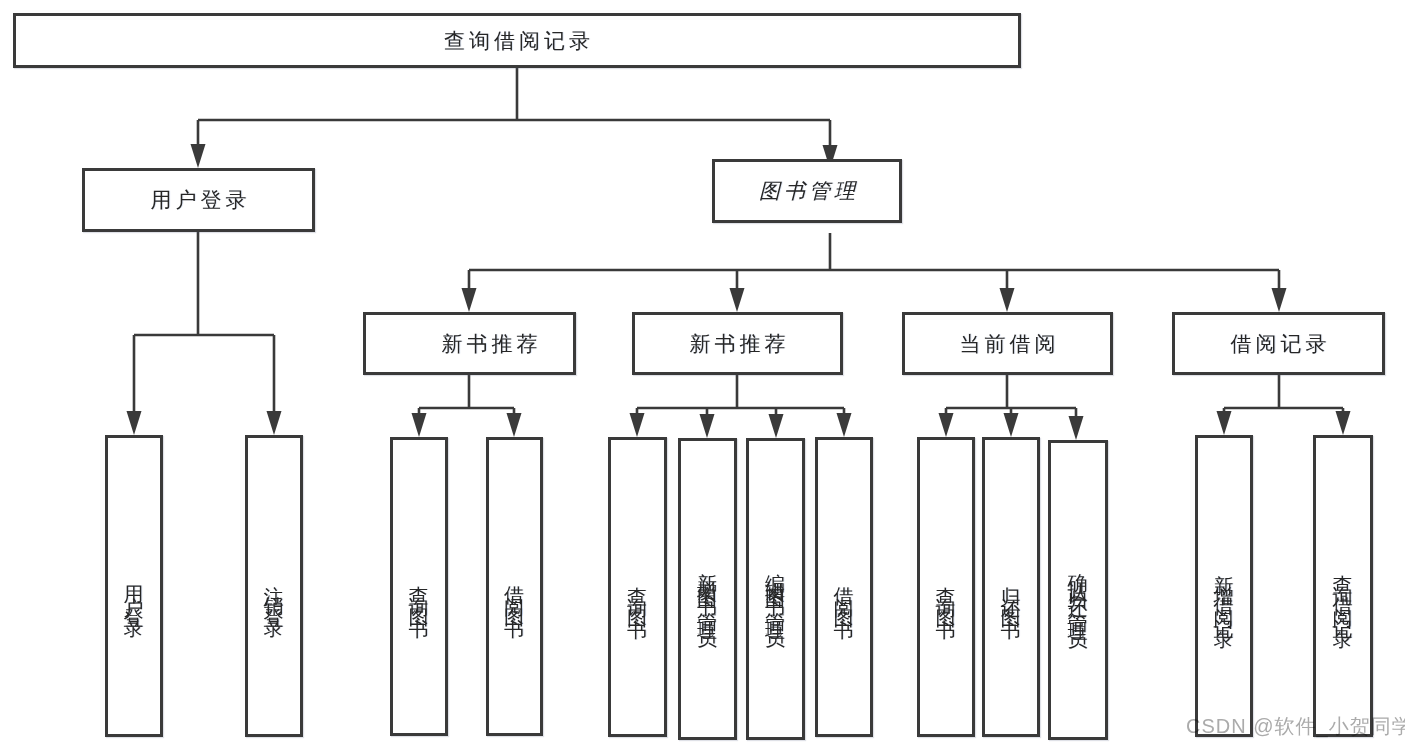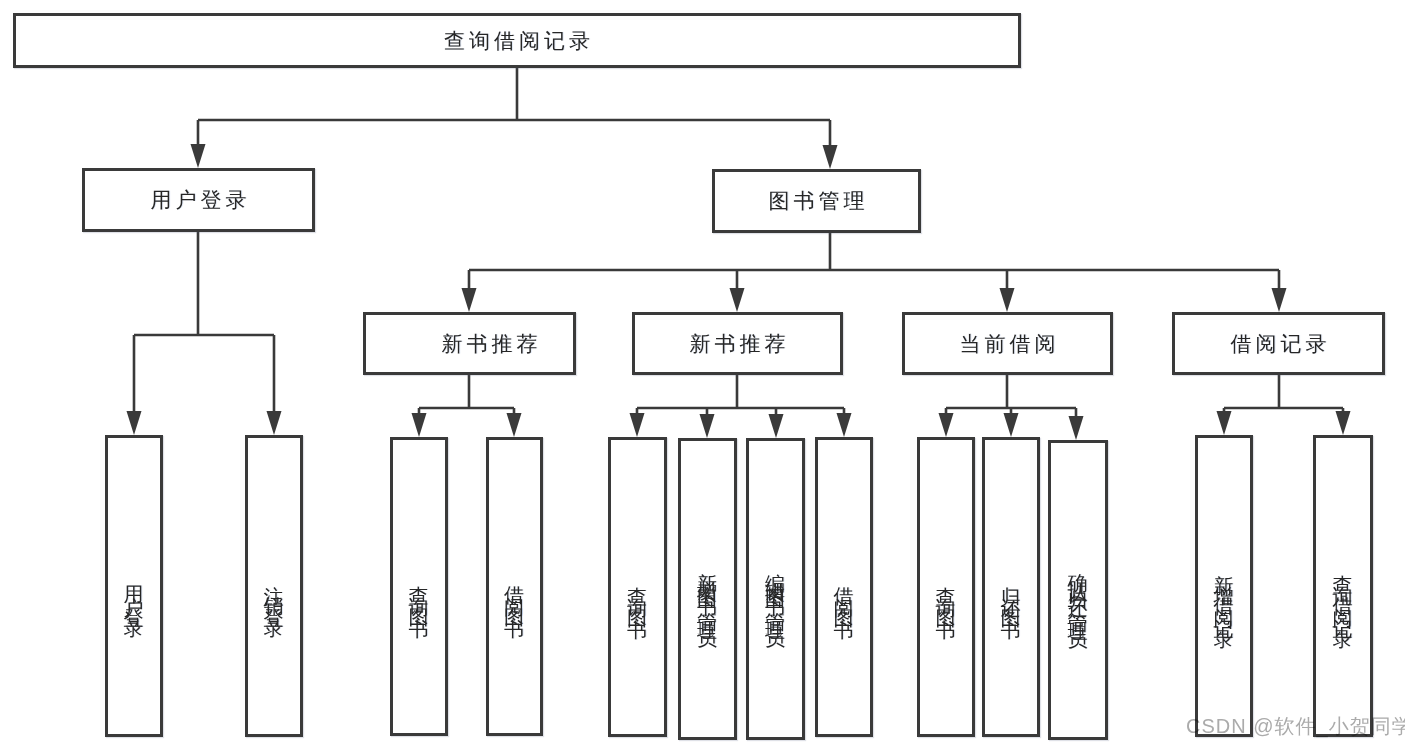--- a/index.html
+++ b/index.html
@@ -64,21 +64,21 @@
       <use href="#arrowhead" transform="translate(1011,437)"></use>
       <use href="#arrowhead" transform="translate(1076,440)"></use>
       <use href="#arrowhead" transform="translate(1224,435)"></use>
       <use href="#arrowhead" transform="translate(1343,435)"></use>
     </g>
   </svg>
 
   <div class="node hnode" style="left:13px;top:13px;width:1008px;height:55px;">查询借阅记录</div>
 
   <div class="node hnode" style="left:82px;top:168px;width:233px;height:64px;">用户登录</div>
-  <div class="node hnode" style="left:712px;top:169px;width:209px;height:64px;">图书管理</div>
+  <div class="node hnode" style="left:712px;top:159px;width:190px;height:64px;font-style:italic;">图书管理</div>
 
   <div class="node hnode" style="left:363px;top:312px;width:213px;height:63px;padding-left:40px;">新书推荐</div>
   <div class="node hnode" style="left:632px;top:312px;width:211px;height:63px;">新书推荐</div>
   <div class="node hnode" style="left:902px;top:312px;width:211px;height:63px;">当前借阅</div>
   <div class="node hnode" style="left:1172px;top:312px;width:213px;height:63px;">借阅记录</div>
 
   <div class="node vnode" style="left:105px;top:435px;width:58px;height:302px;">用户登录</div>
   <div class="node vnode" style="left:245px;top:435px;width:58px;height:302px;">注销登录</div>
 
   <div class="node vnode" style="left:390px;top:437px;width:58px;height:299px;">查询图书</div>

